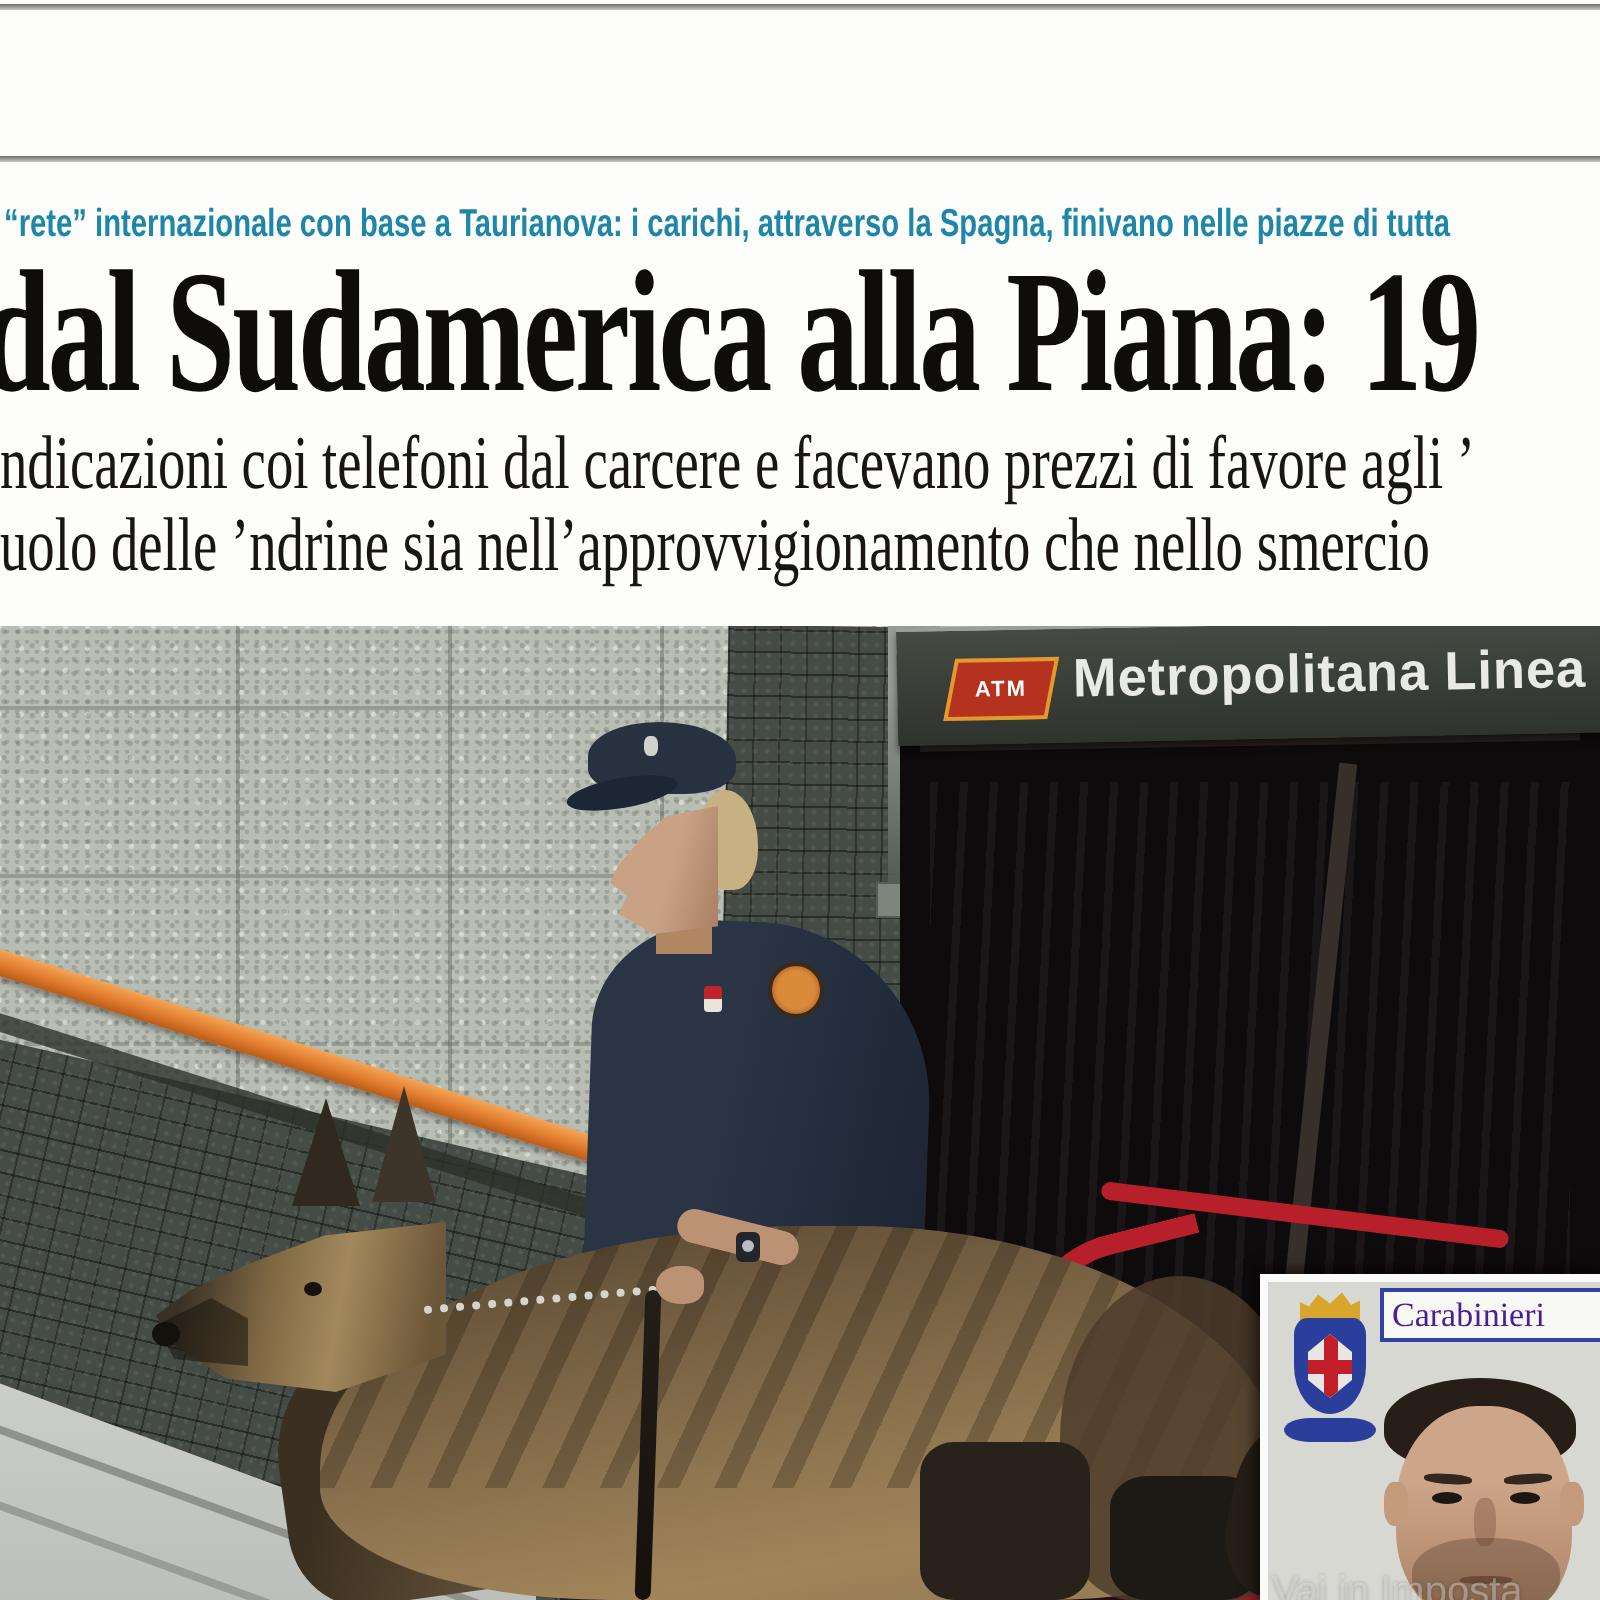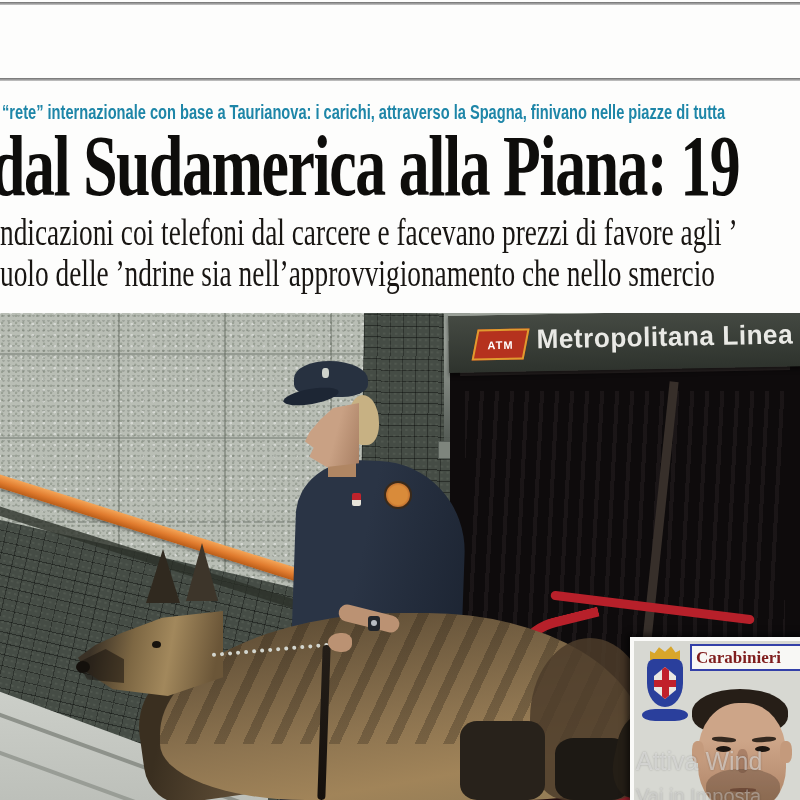--- a/index.html
+++ b/index.html
@@ -141,21 +141,21 @@
   .hand{left:328px;top:320px;width:24px;height:19px;background:#bb9273;border-radius:50% 40% 40% 50%;}
   .chain{left:212px;top:340px;width:125px;height:0;border-top:4px dotted #d3d6cf;transform:rotate(-5deg);transform-origin:left center;}
   .strap{left:320px;top:332px;width:8px;height:155px;background:linear-gradient(#241e18,#15100c);
          border-radius:4px;transform:rotate(2deg);}
 
   
   .inset{left:630px;top:324px;width:170px;height:163px;background:#d7d8d2;
          border-left:4px solid #fafaf8;border-top:4px solid #fafaf8;box-shadow:-3px -3px 6px rgba(0,0,0,.55);}
   .banner{left:56px;top:3px;width:108px;height:23px;border:2px solid #3340a8;background:#f8f8f5;
           overflow:hidden;display:flex;align-items:center;}
-  .banner span{font-family:"Liberation Serif",serif;font-weight:bold;font-size:17px;color:#7f1d1d;
+  .banner span{font-family:"Liberation Serif",serif;font-weight:normal;font-size:17px;color:#4c1d95;
           padding-left:4px;white-space:nowrap;}
   .crest{left:6px;top:4px;width:50px;height:86px;}
   .crown{left:10px;top:0;width:30px;height:15px;background:#d8a62a;
          clip-path:polygon(0 100%,0 40%,15% 55%,30% 15%,50% 45%,70% 8%,85% 50%,100% 35%,100% 100%);}
   .shield{left:7px;top:14px;width:36px;height:48px;background:#2a3f9c;border-radius:18% 18% 50% 50%;
           display:flex;align-items:center;justify-content:center;}
   .shield-core{width:22px;height:32px;
           background:linear-gradient(#c1202b,#c1202b) center/7px 100% no-repeat,
                      linear-gradient(#c1202b,#c1202b) center/100% 7px no-repeat,#e9e7e1;
           clip-path:polygon(50% 0,100% 28%,100% 72%,50% 100%,0 72%,0 28%);}
@@ -281,17 +281,16 @@
       <div class="abs mug-ear earR"></div>
       <div class="abs brow browL"></div>
       <div class="abs brow browR"></div>
       <div class="abs eye eyeL"></div>
       <div class="abs eye eyeR"></div>
       <div class="abs nose-sh"></div>
       <div class="abs stubble"></div>
       <div class="abs mouth"></div>
     </div>
 
-    <div class="abs wm wm1">Attiva Wind</div>
     <div class="abs wm wm2">Vai in Imposta</div>
 
   </div>
 </div>
 
 </body></html>

